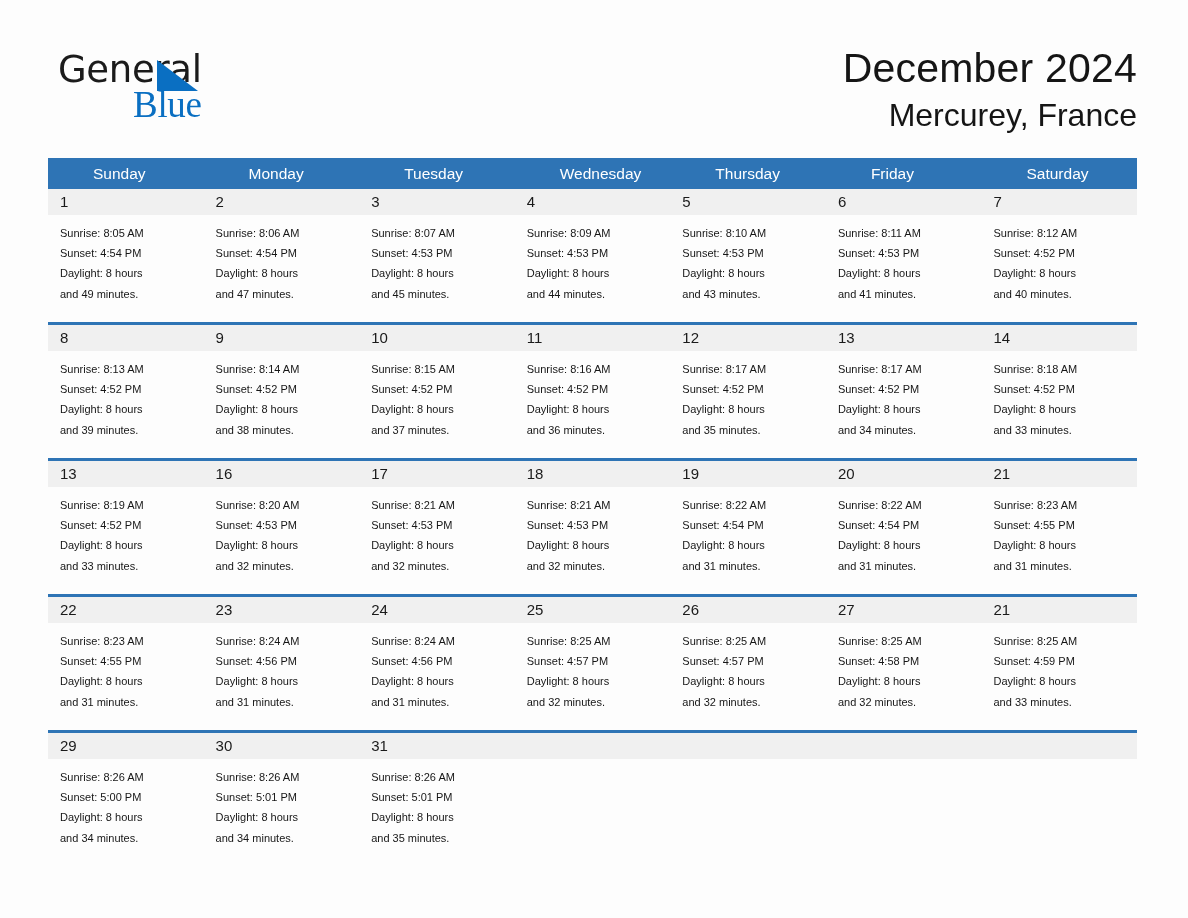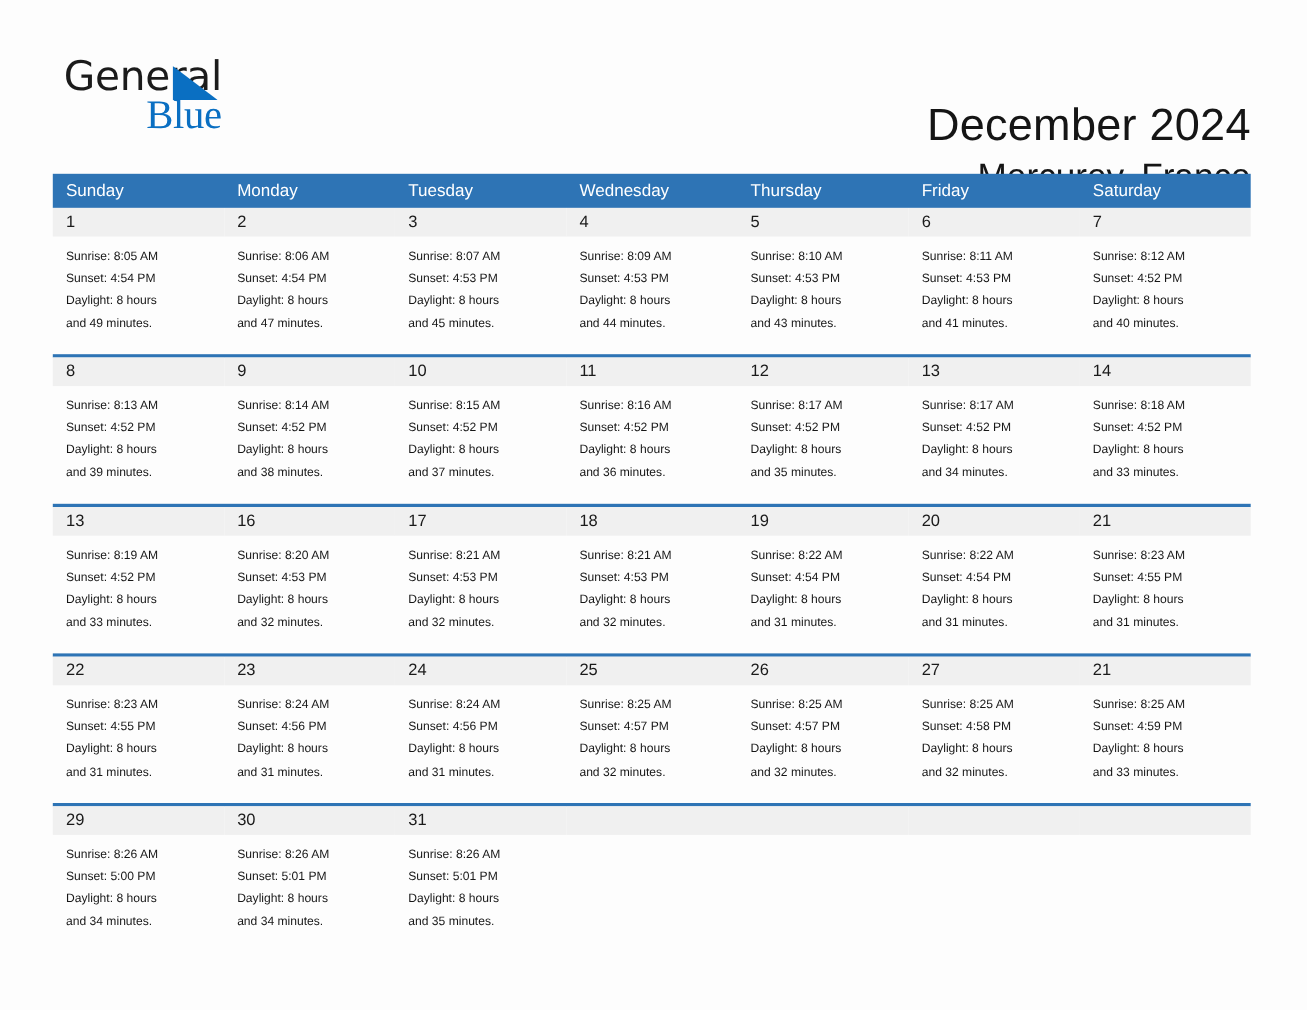--- a/index.html
+++ b/index.html
@@ -67,21 +67,20 @@
     color: #0a6fc2;
     font-family: Liberation Serif, serif;
     font-weight: 400;
   }
 
   .title-block {
     position: absolute;
     right: 0;
     top: 0;
     text-align: right;
-    margin-top: 45px;
   }
   .cal-title {
     font-size: 41px;
     line-height: 52px;
     font-weight: 400;
     color: #151515;
     letter-spacing: 0.2px;
   }
   .cal-location {
     font-size: 32px;
@@ -106,20 +105,21 @@
   }
   .weekday-cell {
     flex: 1 1 0;
     min-width: 0;
     color: #ffffff;
     font-size: 15.5px;
     line-height: 31px;
     padding-left: 12px;
     box-sizing: border-box;
     white-space: nowrap;
+    margin-left: 33px;
   }
 
   .week {
     position: relative;
   }
   .week + .week {
     margin-top: 15px;
     border-top: 3px solid #2e74b5;
   }
 

